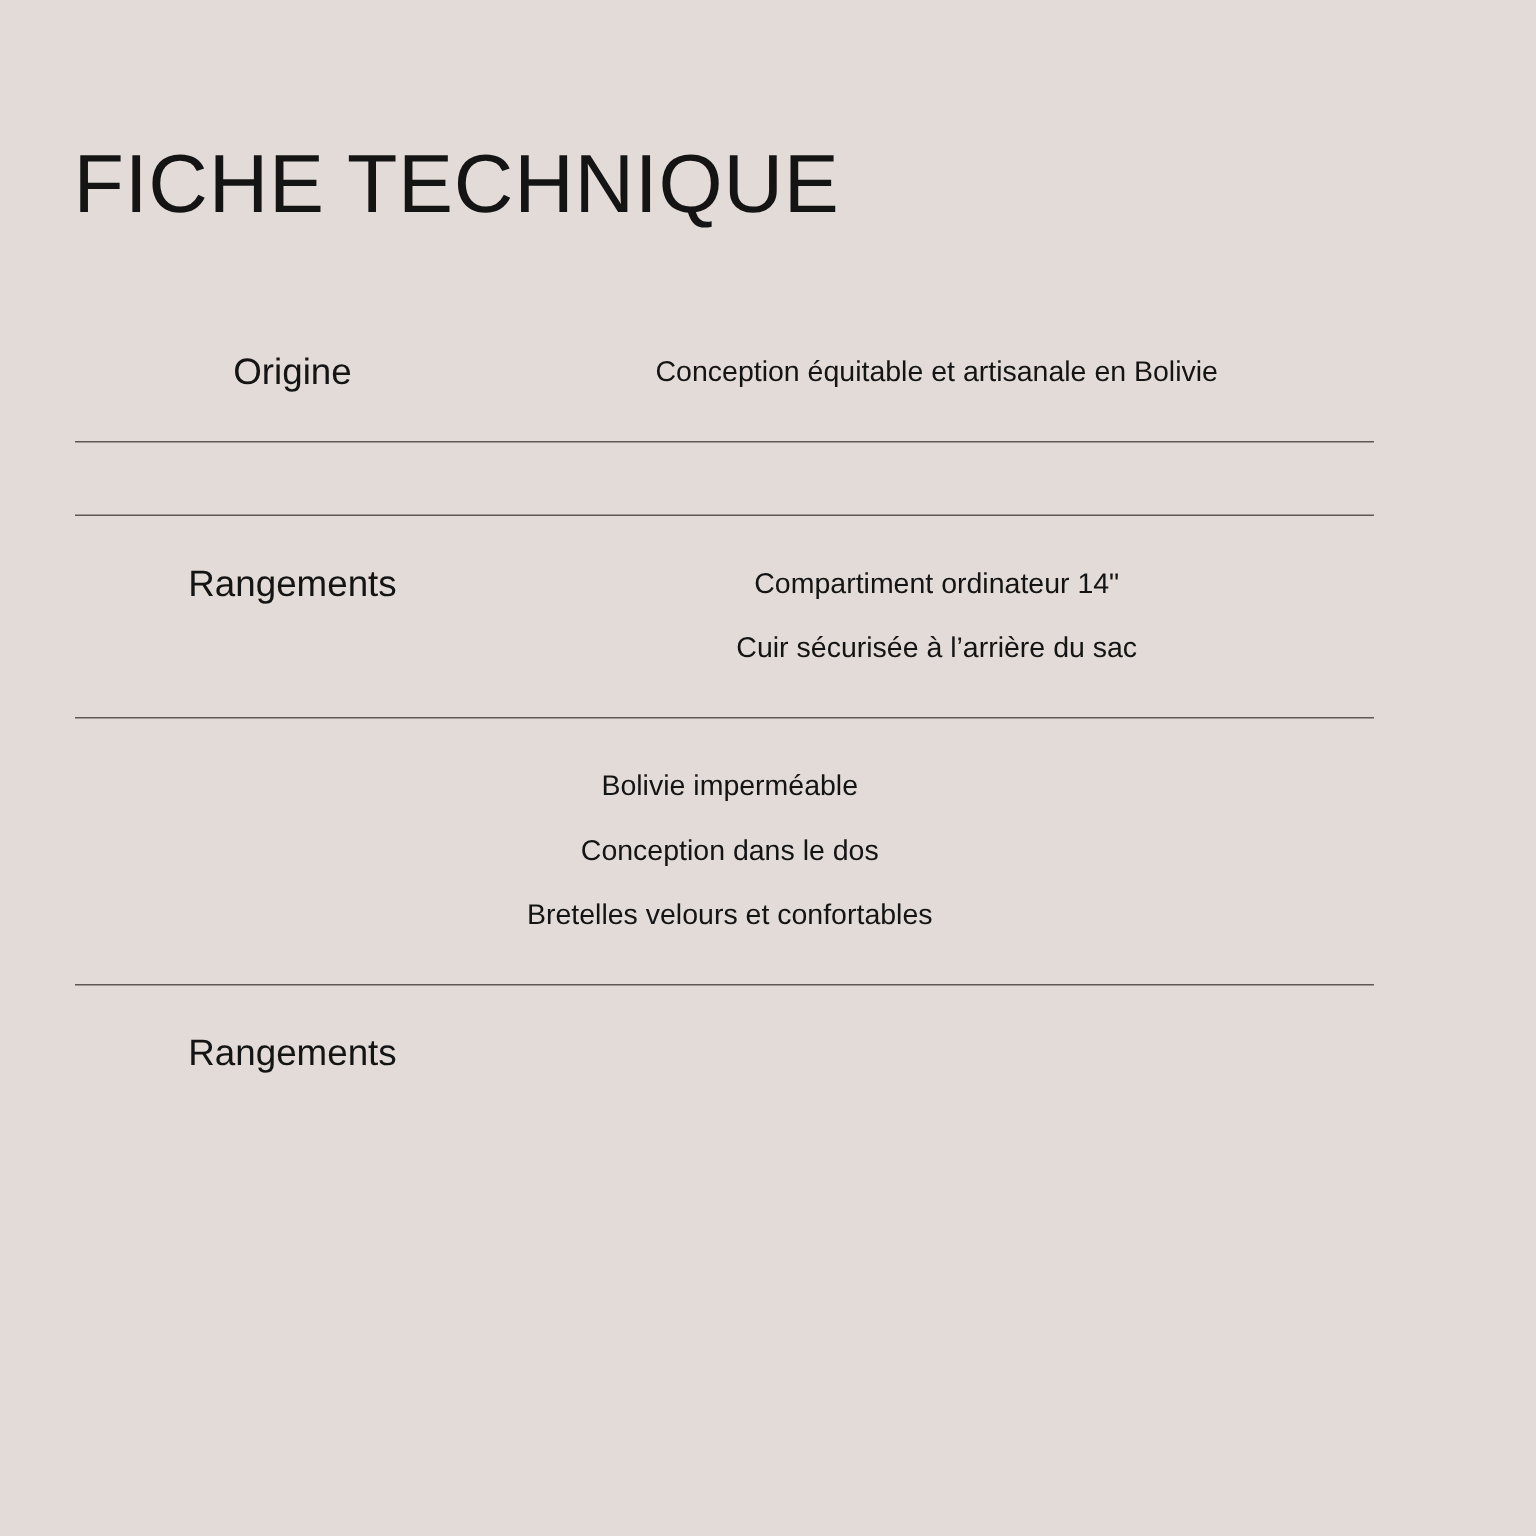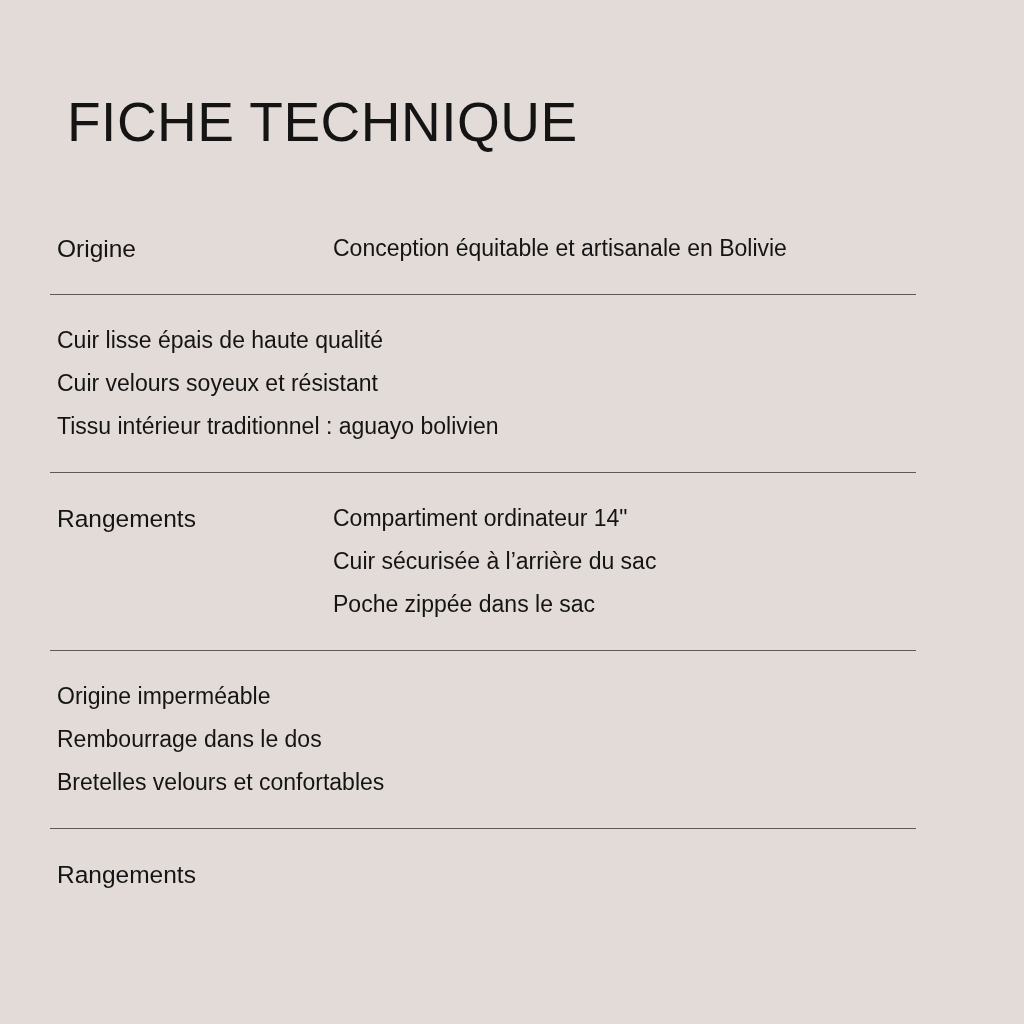--- a/index.html
+++ b/index.html
@@ -15,89 +15,84 @@
     overflow: hidden;
   }
   .page {
     width: 1024px;
     height: 1024px;
     box-sizing: border-box;
     position: relative;
   }
   .page-title {
     position: absolute;
-    left: 67px;
+    left: 49px;
     top: 58px;
     font-size: 55px;
     font-weight: 500;
     letter-spacing: 0.5px;
     line-height: 1;
     white-space: nowrap;
   }
   .spec-table {
     position: absolute;
     top: 203px;
     left: 50px;
     width: 866px;
   }
   .spec-row {
     display: flex;
     align-items: flex-start;
     padding: 24px 0 24px 7px;
     border-bottom: 1.5px solid #5f5955;
+    text-align: center;
   }
   .spec-row:last-child {
     border-bottom: none;
   }
   .spec-label {
     width: 276px;
     flex-shrink: 0;
     font-size: 24.5px;
     line-height: 43px;
   }
   .spec-values {
     flex: 1;
-    font-size: 23px;
+    font-size: 19px;
     line-height: 43px;
   }
   .spec-value-line {
     white-space: nowrap;
   }
 </style>
 </head>
 <body>
 
 <div class="page">
   <h1 class="page-title">FICHE TECHNIQUE</h1>
   <div class="spec-table">
       <div class="spec-row">
         <div class="spec-label">Origine</div>
         <div class="spec-values">
           <div class="spec-value-line">Conception équitable et artisanale en Bolivie</div>
         </div>
       </div>
       <div class="spec-row">
-        <div class="spec-values">
-          <div class="spec-value-line">Cuir lisse épais de haute qualité</div>
-          <div class="spec-value-line">Cuir velours soyeux et résistant</div>
-          <div class="spec-value-line">Tissu intérieur traditionnel : aguayo bolivien</div>
-        </div>
       </div>
       <div class="spec-row">
         <div class="spec-label">Rangements</div>
         <div class="spec-values">
           <div class="spec-value-line">Compartiment ordinateur 14"</div>
           <div class="spec-value-line">Cuir sécurisée à l’arrière du sac</div>
-          <div class="spec-value-line">Poche zippée dans le sac</div>
         </div>
       </div>
       <div class="spec-row">
         <div class="spec-values">
-          <div class="spec-value-line">Origine imperméable</div>
-          <div class="spec-value-line">Rembourrage dans le dos</div>
+          <div class="spec-value-line">Bolivie imperméable</div>
+          <div class="spec-value-line">Conception dans le dos</div>
           <div class="spec-value-line">Bretelles velours et confortables</div>
         </div>
       </div>
       <div class="spec-row">
         <div class="spec-label">Rangements</div>
       </div>
     </div>
 </div>
 
 </body></html>

